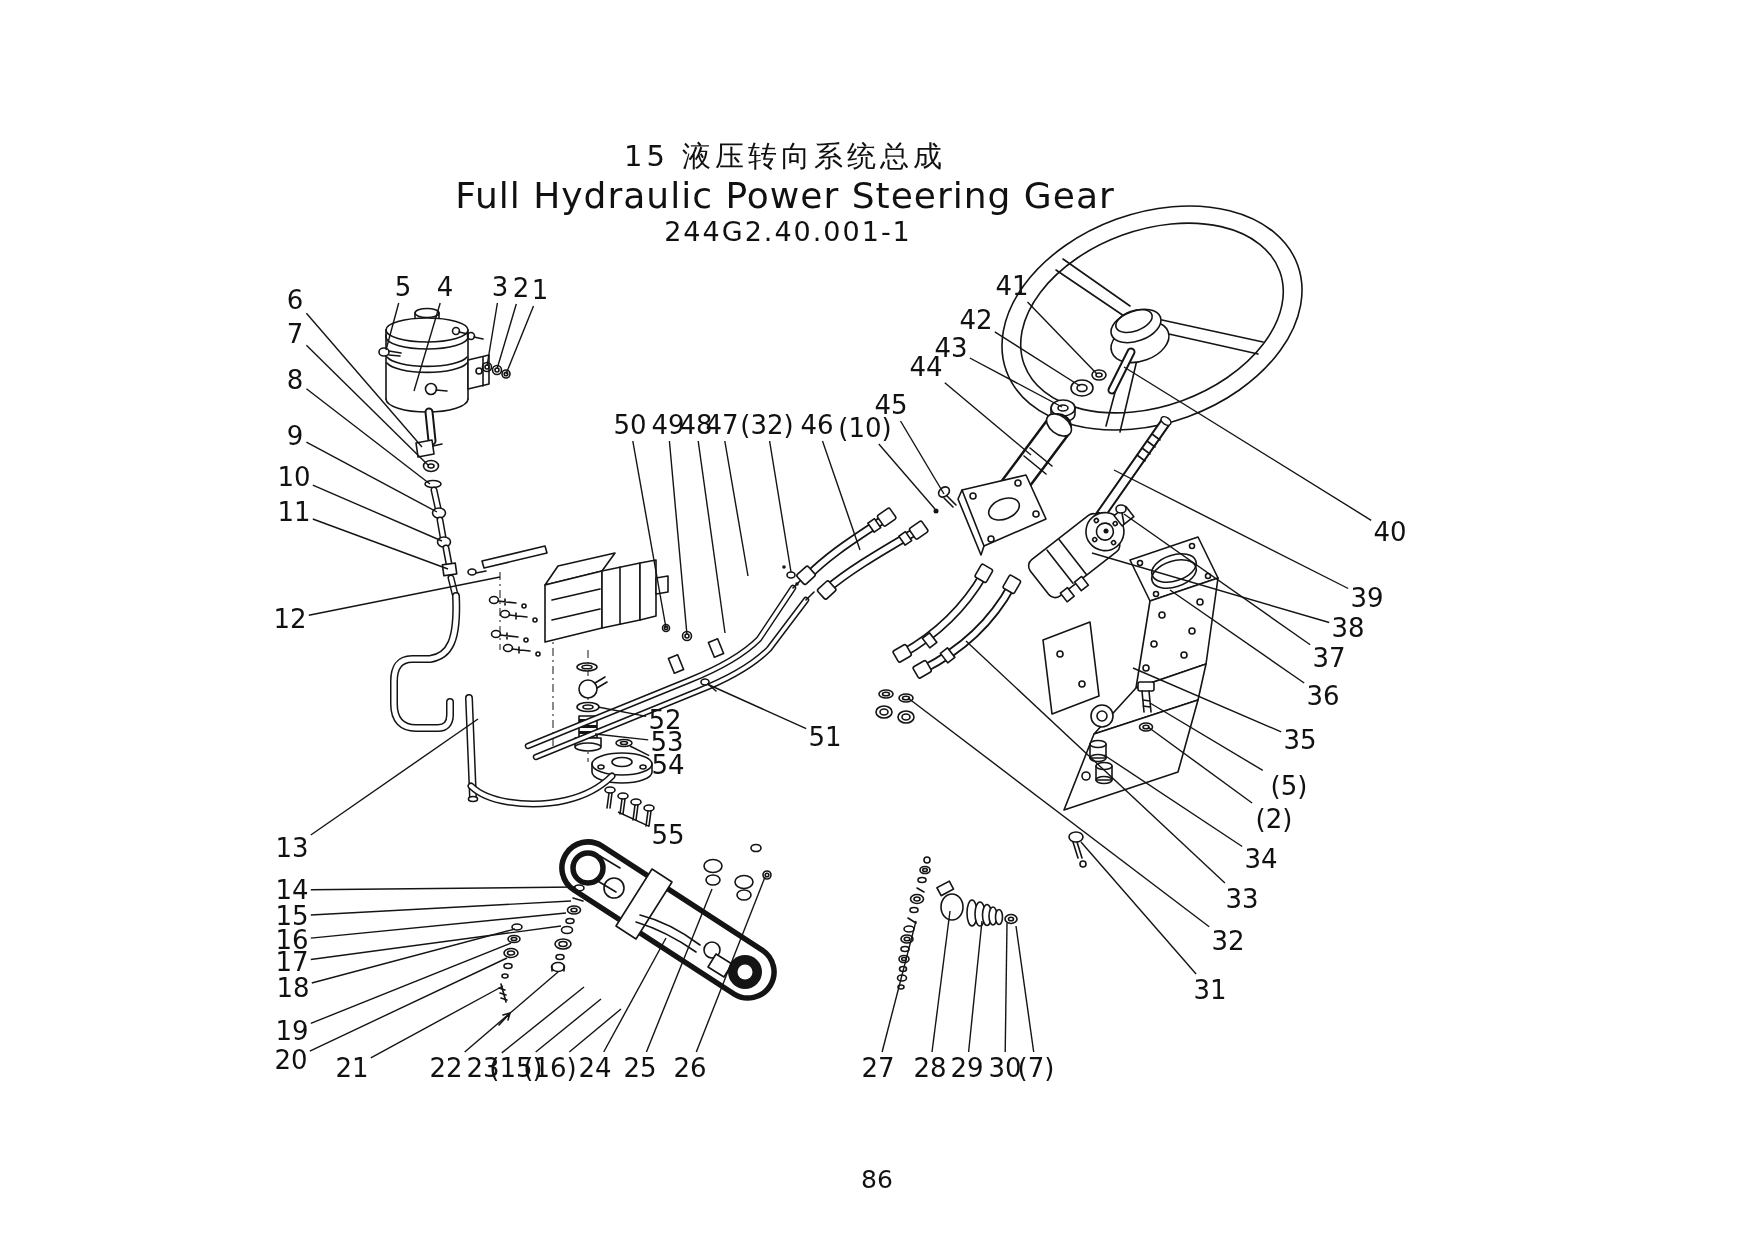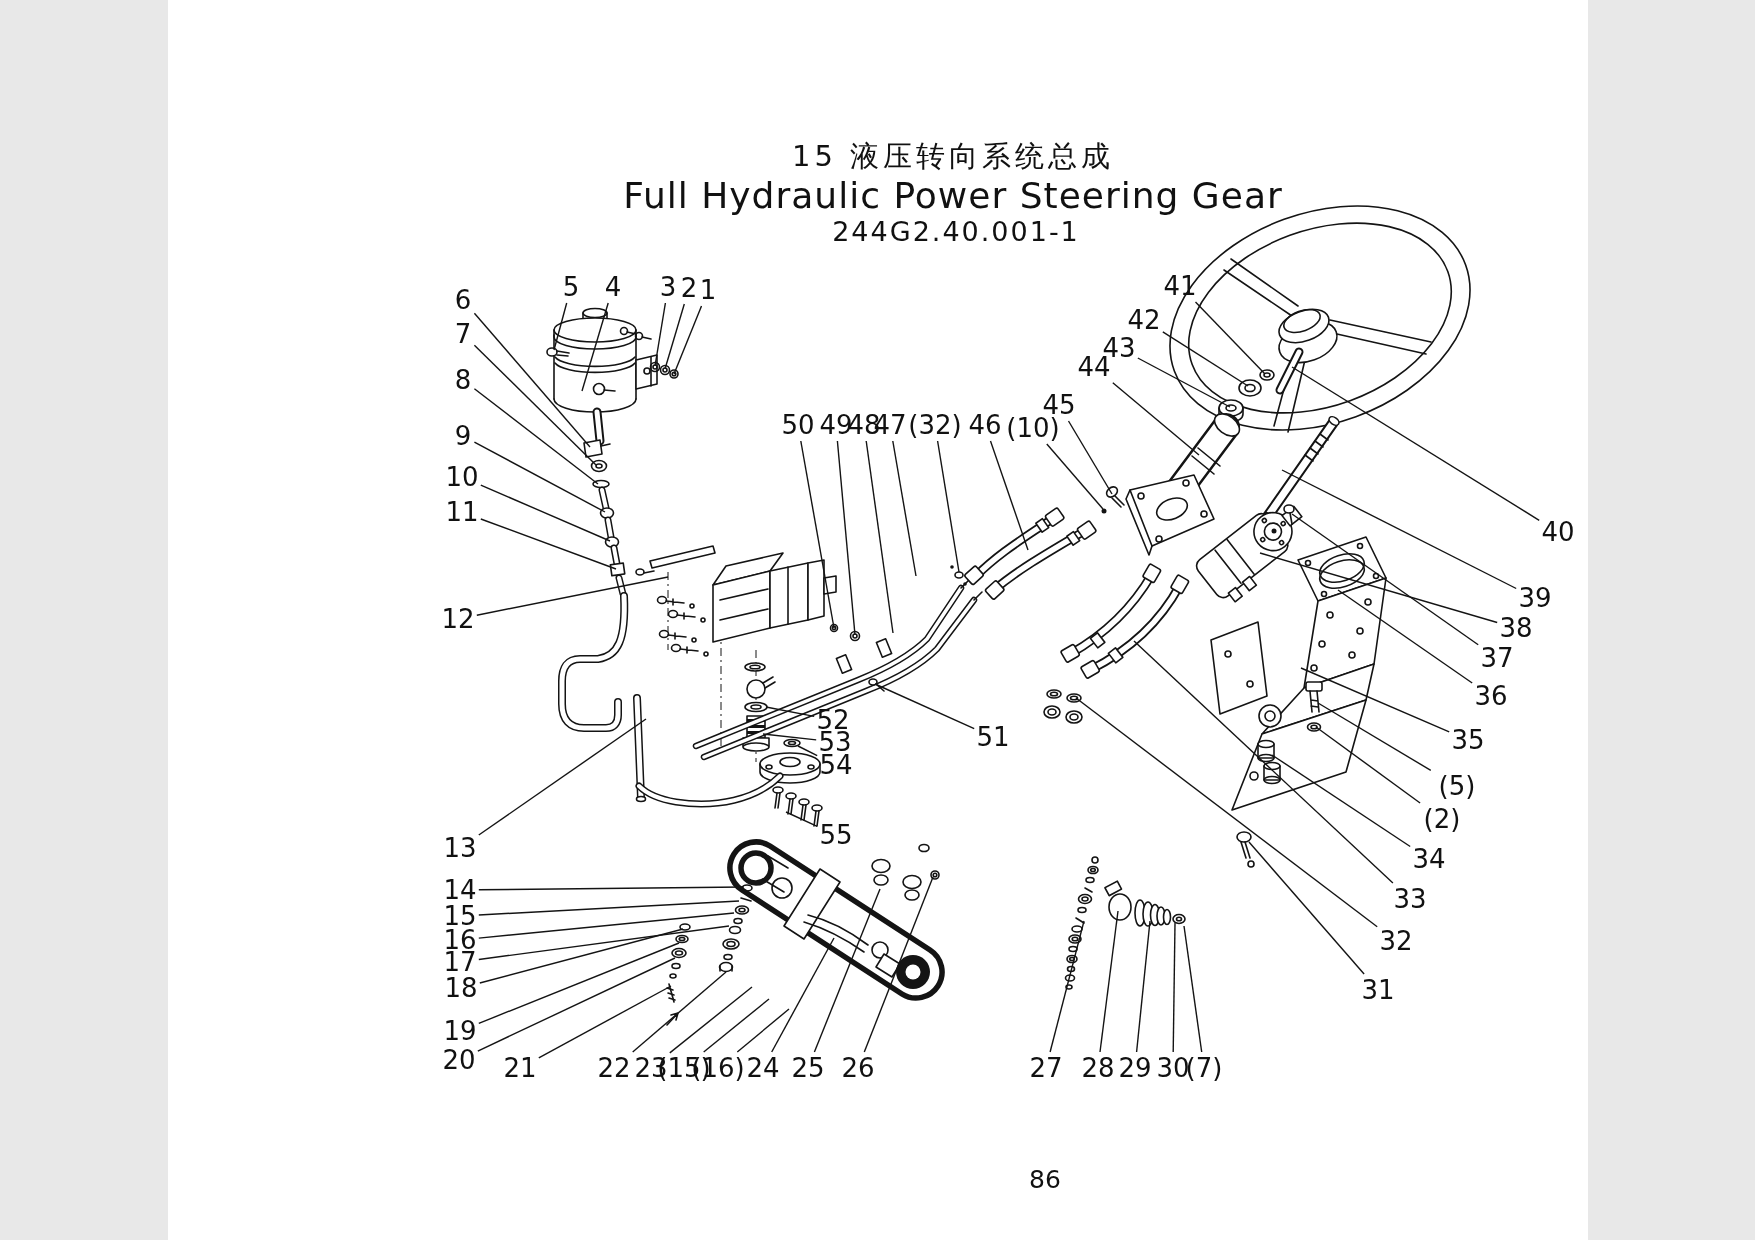--- a/index.html
+++ b/index.html
@@ -1,17 +1,17 @@
 <!DOCTYPE html>
 <html><head>
 <meta charset="utf-8">
 <style>
   html,body{margin:0;padding:0;background:#e8e8e8;}
   .sheet{
-    position:relative;width:1420px;height:1240px;background:#ffffff;
+    position:relative;width:1755px;height:1240px;background:#ffffff;
     margin:0 auto;font-family:"DejaVu Sans",sans-serif;overflow:hidden;
   }
   svg{display:block;}
   .ln{stroke:#141414;fill:none;stroke-width:1.6;stroke-linecap:round;stroke-linejoin:round;}
   .fw{fill:#ffffff;stroke:#141414;stroke-width:1.6;stroke-linejoin:round;}
   .fb{fill:#141414;stroke:none;}
   .pipeO{stroke:#141414;fill:none;stroke-linecap:round;stroke-linejoin:round;}
   .pipeI{stroke:#ffffff;fill:none;stroke-linecap:round;stroke-linejoin:round;}
   .dash{stroke:#141414;stroke-width:1;fill:none;stroke-dasharray:8 4 2 4;}
   .leader{stroke:#141414;stroke-width:1.4;fill:none;}

